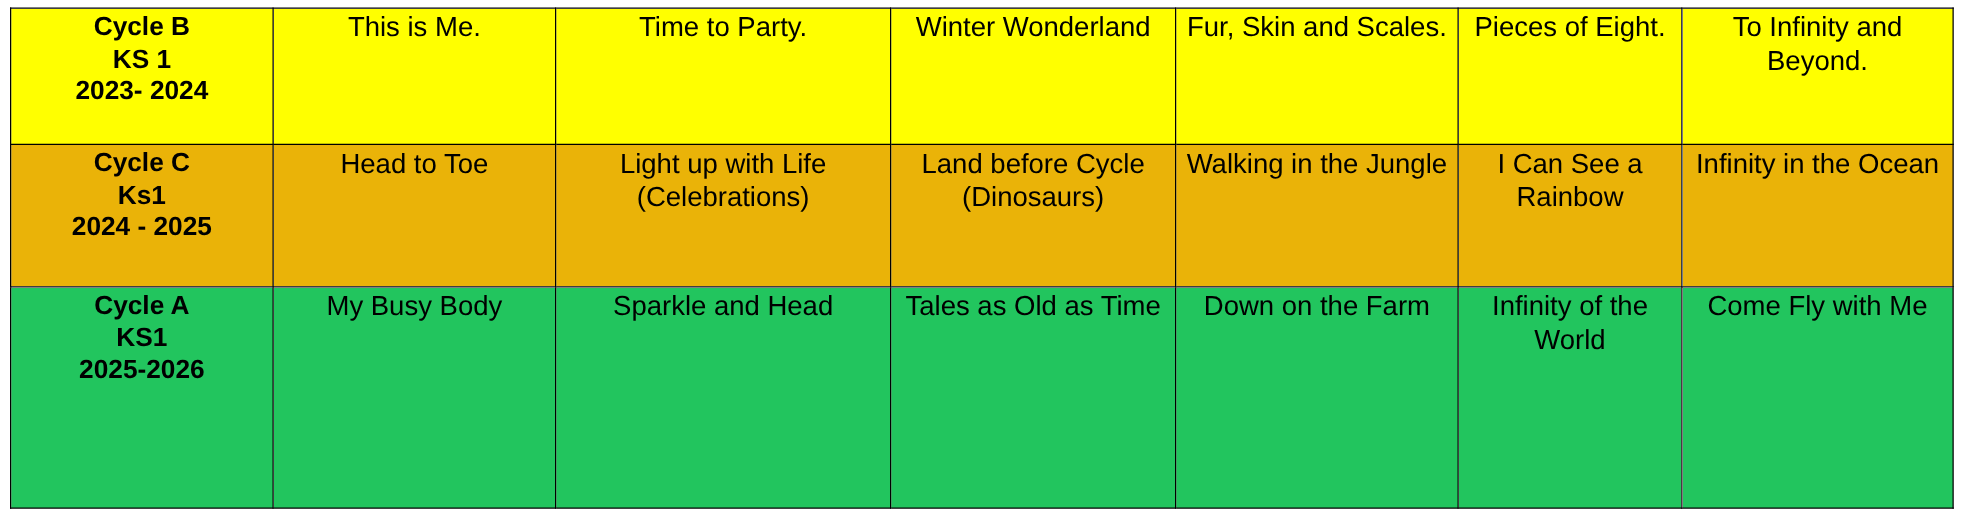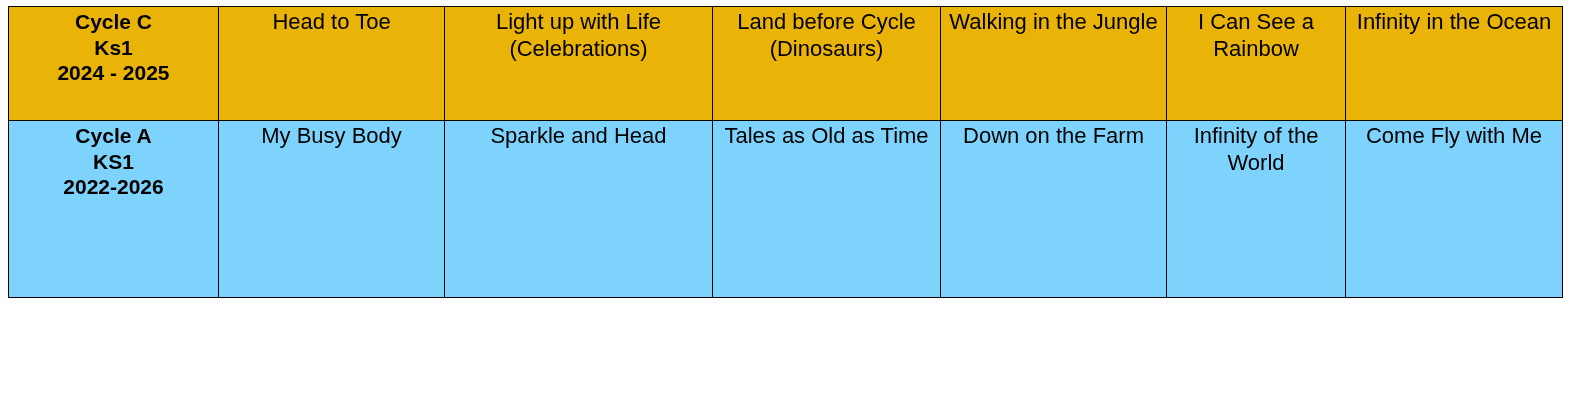--- a/index.html
+++ b/index.html
@@ -45,21 +45,21 @@
   .col-t1     { width: 226px; }
   .col-t2     { width: 268px; }
   .col-t3     { width: 228px; }
   .col-t4     { width: 226px; }
   .col-t5     { width: 179px; }
   .col-t6     { width: 217px; }
 
   
   .row-yellow td { background: #ffff00; height: 104px; }
   .row-grey   td { background: #eab308; height: 109px; }
-  .row-green  td { background: #7dd3fc; height: 172px; }
+  .row-green  td { background: #22c55e; height: 172px; }
 
   
   td.cycle-cell {
     font-weight: bold;
     font-size: 21px;
   }
   td.cycle-cell .cycle-line { display: block; }
   td.cycle-cell .cycle-line-name  { letter-spacing: 0px; }
   td.cycle-cell .cycle-line-key   { letter-spacing: 0px; }
   td.cycle-cell .cycle-line-years { letter-spacing: 0px; }
@@ -80,40 +80,53 @@
       <col class="col-cycle">
       <col class="col-t1">
       <col class="col-t2">
       <col class="col-t3">
       <col class="col-t4">
       <col class="col-t5">
       <col class="col-t6">
     </colgroup>
     <tbody>
 
+      <tr class="row-yellow">
+        <td class="cycle-cell">
+          <span class="cycle-line cycle-line-name">Cycle B</span>
+          <span class="cycle-line cycle-line-key">KS 1</span>
+          <span class="cycle-line cycle-line-years">2023- 2024</span>
+        </td>
+        <td class="topic-cell">This is Me.</td>
+        <td class="topic-cell">Time to Party.</td>
+        <td class="topic-cell">Winter Wonderland</td>
+        <td class="topic-cell">Fur, Skin and Scales.</td>
+        <td class="topic-cell">Pieces of Eight.</td>
+        <td class="topic-cell">To Infinity and Beyond.</td>
+      </tr>
 
       <tr class="row-grey">
         <td class="cycle-cell">
           <span class="cycle-line cycle-line-name">Cycle C</span>
           <span class="cycle-line cycle-line-key">Ks1</span>
           <span class="cycle-line cycle-line-years">2024 - 2025</span>
         </td>
         <td class="topic-cell">Head to Toe</td>
         <td class="topic-cell">Light up with Life (Celebrations)</td>
         <td class="topic-cell">Land before Cycle (Dinosaurs)</td>
         <td class="topic-cell">Walking in the Jungle</td>
         <td class="topic-cell">I Can See a Rainbow</td>
         <td class="topic-cell">Infinity in the Ocean</td>
       </tr>
 
       <tr class="row-green">
         <td class="cycle-cell">
           <span class="cycle-line cycle-line-name">Cycle A</span>
           <span class="cycle-line cycle-line-key">KS1</span>
-          <span class="cycle-line cycle-line-years">2022-2026</span>
+          <span class="cycle-line cycle-line-years">2025-2026</span>
         </td>
         <td class="topic-cell">My Busy Body</td>
         <td class="topic-cell">Sparkle and Head</td>
         <td class="topic-cell">Tales as Old as Time</td>
         <td class="topic-cell">Down on the Farm</td>
         <td class="topic-cell">Infinity of the World</td>
         <td class="topic-cell">Come Fly with Me</td>
       </tr>
 
     </tbody>

